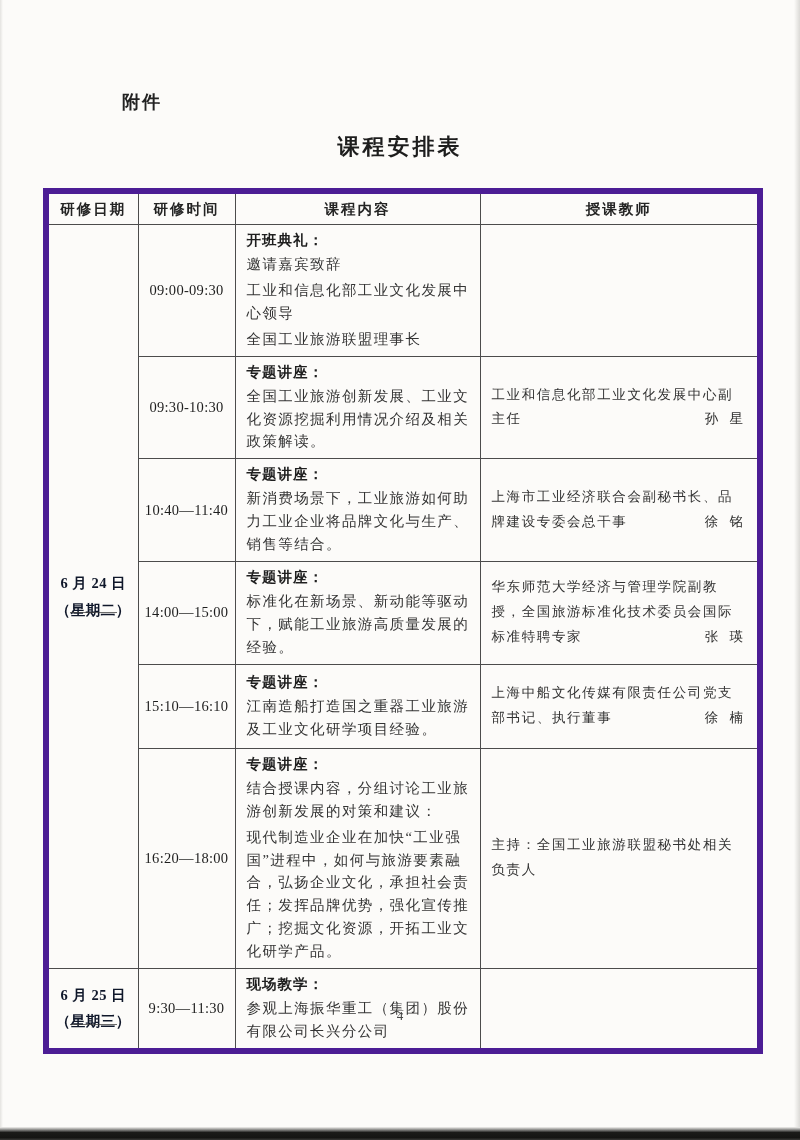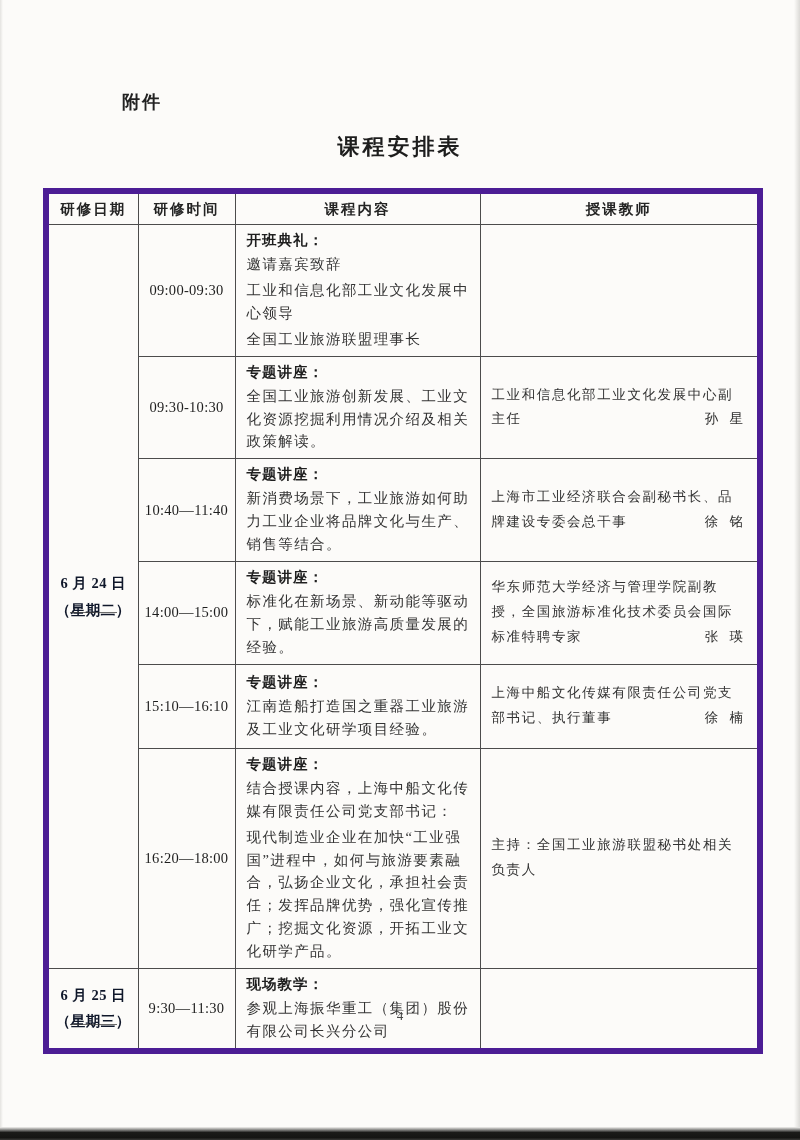--- a/index.html
+++ b/index.html
@@ -188,21 +188,21 @@
         </td>
         <td class="teacher-cell">
           <div class="tblock"><span>上海中船文化传媒有限责任公司党支部书记、执行董事</span><span class="tname">徐 楠</span></div>
         </td>
       </tr>
 
       <tr class="rh6">
         <td class="time-cell">16:20—18:00</td>
         <td class="content-cell">
           <div class="chead">专题讲座：</div>
-          <p>结合授课内容，上海中船文化传媒有限责任公司党支部书记：</p>
+          <p>结合授课内容，分组讨论工业旅游创新发展的对策和建议：</p>
           <p>现代制造业企业在加快“工业强国”进程中，如何与旅游要素融合，弘扬企业文化，承担社会责任；发挥品牌优势，强化宣传推广；挖掘文化资源，开拓工业文化研学产品。</p>
         </td>
         <td class="teacher-cell">
           <div class="tblock"><span>主持：全国工业旅游联盟秘书处相关负责人</span></div>
         </td>
       </tr>
 
       <tr class="rh7">
         <td class="date-cell">
           <div>6 月 25 日</div>

